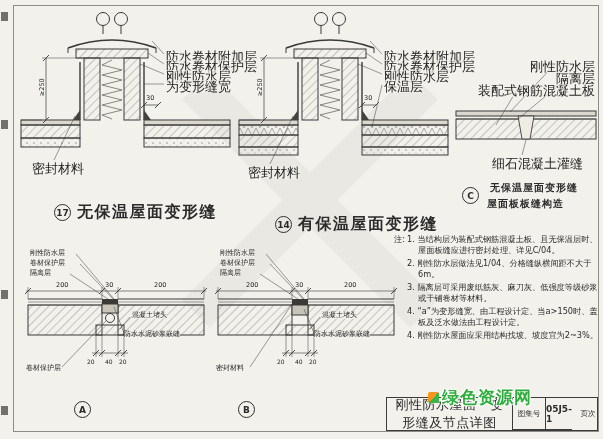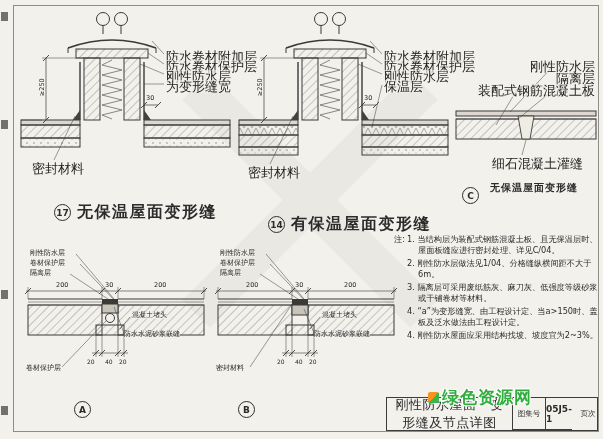--- a/index.html
+++ b/index.html
@@ -162,21 +162,21 @@
         <line x1="57" y1="108" x2="34" y2="156" stroke-width="0.5"></line>
       </g>
     </svg>
     <span class="lbl" style="left:148px;top:42px">防水卷材附加层</span>
     <span class="lbl" style="left:148px;top:52px">防水卷材保护层</span>
     <span class="lbl" style="left:148px;top:62px">刚性防水层</span>
     <span class="lbl" style="left:148px;top:72px">保温层</span>
     <span class="lbl dim vdim" style="left:8px;top:76px;width:32px">≥250</span>
     <span class="lbl dim" style="left:128px;top:87px">30</span>
     <span class="lbl" style="left:12px;top:158px">密封材料</span>
-    <div class="capline" style="left:32px;top:206px">
+    <div class="capline" style="left:39px;top:206px">
       <span class="numcirc">14</span>
       <span class="cap">有保温屋面变形缝</span>
     </div>
   </section>
 
   <section class="det" style="left:452px;top:55px;width:150px;height:172px">
     <svg class="dwg" width="150" height="120" viewBox="0 0 150 120">
       <g stroke="#3a3a3a" fill="none" stroke-width="1">
         <rect x="4" y="56" width="140" height="5" fill="#dcd8cf"></rect>
         <line x1="4" y1="64" x2="144" y2="64" stroke-width="0.6"></line>
@@ -189,20 +189,21 @@
       </g>
     </svg>
     <span class="lbl" style="right:7px;top:5px">刚性防水层</span>
     <span class="lbl" style="right:7px;top:17px">隔离层</span>
     <span class="lbl" style="right:7px;top:29px">装配式钢筋混凝土板</span>
     <span class="lbl" style="left:40px;top:102px">细石混凝土灌缝</span>
     <div class="capline" style="left:10px;top:132px">
       <span class="numcirc">C</span>
     </div>
     <span class="cap2" style="left:38px;top:126px">无保温屋面变形缝</span>
+    <span class="cap2" style="left:35px;top:142px">屋面板板缝构造</span>
   </section>
 
   <section class="det" style="left:18px;top:243px;width:198px;height:188px">
     <svg class="dwg" width="198" height="150" viewBox="0 0 198 150">
       <g stroke="#3a3a3a" fill="none" stroke-width="1">
         <line x1="58" y1="11" x2="96" y2="56" stroke-width="0.5"></line>
         <line x1="62" y1="21" x2="99" y2="60" stroke-width="0.5"></line>
         <line x1="52" y1="31" x2="102" y2="64" stroke-width="0.5"></line>
         <line x1="8" y1="48" x2="188" y2="48" stroke-width="0.6"></line>
         <line x1="10" y1="56" x2="10" y2="44" stroke-width="0.5"></line>

